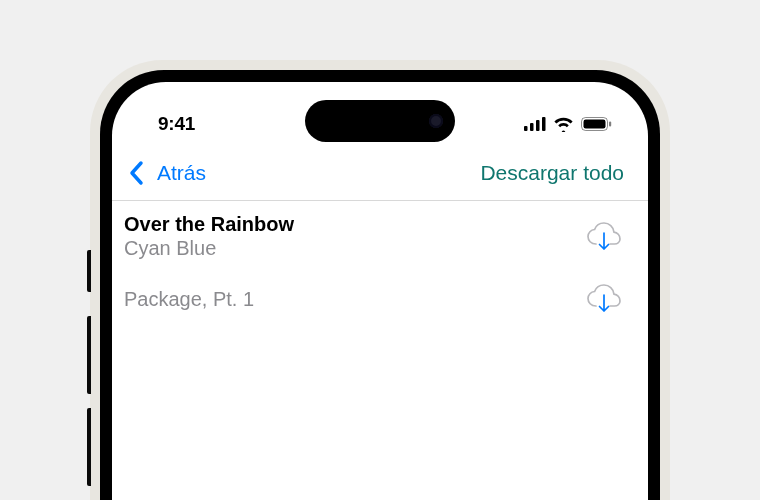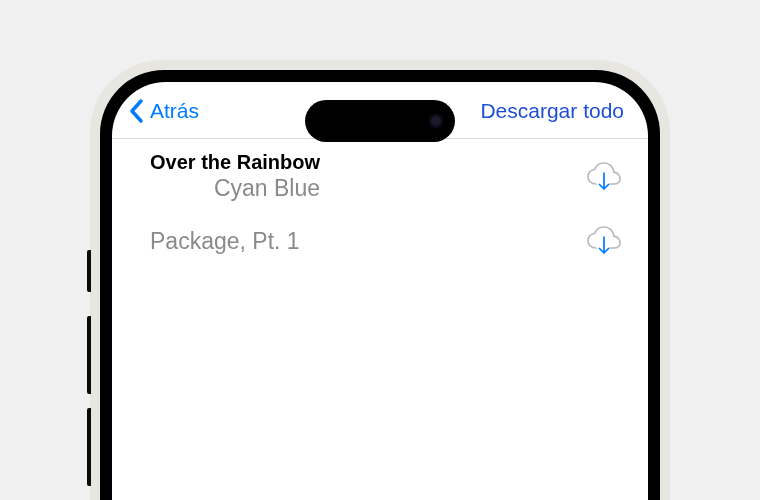--- a/index.html
+++ b/index.html
@@ -79,50 +79,49 @@
     padding: 16px 24px 14px 16px;
     border-bottom: 1px solid #d8d8d8;
   }
   .back-btn {
     display: flex;
     align-items: center;
     color: #007aff;
     font-size: 21px;
     font-weight: 400;
     cursor: pointer;
-    gap: 5px;
+    gap: 12px;
   }
   .download-all {
-    color: #1d4ed8;
+    color: #0f766e;
     font-size: 21px;
     font-weight: 400;
     cursor: pointer;
   }
   .list {
     padding: 0;
   }
   .list-item {
     display: flex;
     justify-content: space-between;
     align-items: center;
-    padding: 12px 26px 12px 38px;
-    text-align: right;
+    padding: 12px 26px 12px 12px;
   }
   .item-text {
     display: flex;
     flex-direction: column;
     gap: 1px;
   }
   .item-title {
     font-size: 20px;
     font-weight: 700;
     color: #000;
   }
   .item-subtitle {
-    font-size: 23px;
+    font-size: 20px;
     color: #8a8a8e;
     font-weight: 400;
   }
   .cloud-btn {
     cursor: pointer;
     display: flex;
     align-items: center;
   }
   .side-btn {
     position: absolute;
@@ -141,20 +140,41 @@
 <div class="phone-frame">
   <div class="side-btn side-btn-1"></div>
   <div class="side-btn side-btn-2"></div>
   <div class="side-btn side-btn-3"></div>
   <div class="phone-inner">
     <div class="screen">
       <div class="dynamic-island">
         <div class="camera"></div>
       </div>
 
+      <div class="status-bar">
+        <div class="time">9:41</div>
+        <div class="status-icons">
+          <svg width="22" height="14" viewBox="0 0 22 14">
+            <rect x="0" y="9" width="3.5" height="5" rx="1" fill="#000"></rect>
+            <rect x="6" y="6" width="3.5" height="8" rx="1" fill="#000"></rect>
+            <rect x="12" y="3" width="3.5" height="11" rx="1" fill="#000"></rect>
+            <rect x="18" y="0" width="3.5" height="14" rx="1" fill="#000"></rect>
+          </svg>
+          <svg width="21" height="15" viewBox="0 0 21 15">
+            <path d="M10.5 13.5 a1.8 1.8 0 1 0 0.001 0 Z" fill="#000"></path>
+            <path d="M5.2 8.3 a7.5 7.5 0 0 1 10.6 0 l-1.9 1.9 a4.8 4.8 0 0 0 -6.8 0 Z" fill="#000"></path>
+            <path d="M1.4 4.5 a12.9 12.9 0 0 1 18.2 0 l-1.9 1.9 a10.2 10.2 0 0 0 -14.4 0 Z" fill="#000"></path>
+          </svg>
+          <svg width="31" height="14" viewBox="0 0 31 14">
+            <rect x="0.5" y="0.5" width="26" height="13" rx="4" fill="none" stroke="#000" stroke-opacity="0.45" stroke-width="1"></rect>
+            <rect x="2.5" y="2.5" width="22" height="9" rx="2.2" fill="#000"></rect>
+            <rect x="28" y="4.5" width="2.2" height="5" rx="1.1" fill="#000" fill-opacity="0.5"></rect>
+          </svg>
+        </div>
+      </div>
 
       <div class="nav-bar">
         <div class="back-btn">
           <svg width="17" height="26" viewBox="0 0 17 26">
             <path d="M13 3 L4 13 L13 23" stroke="#007aff" stroke-width="3.5" fill="none" stroke-linecap="round" stroke-linejoin="round"></path>
           </svg>
           <span>Atrás</span>
         </div>
         <div class="download-all">Descargar todo</div>
       </div>

